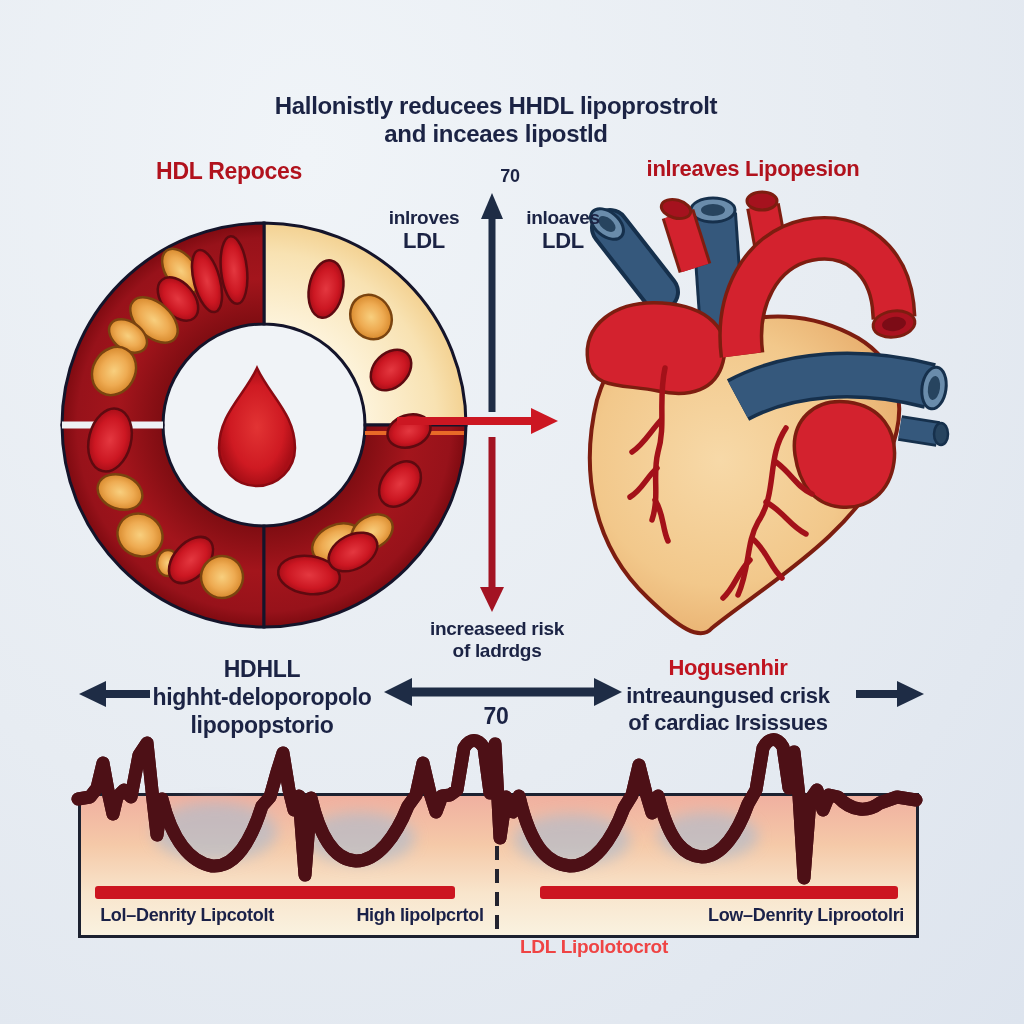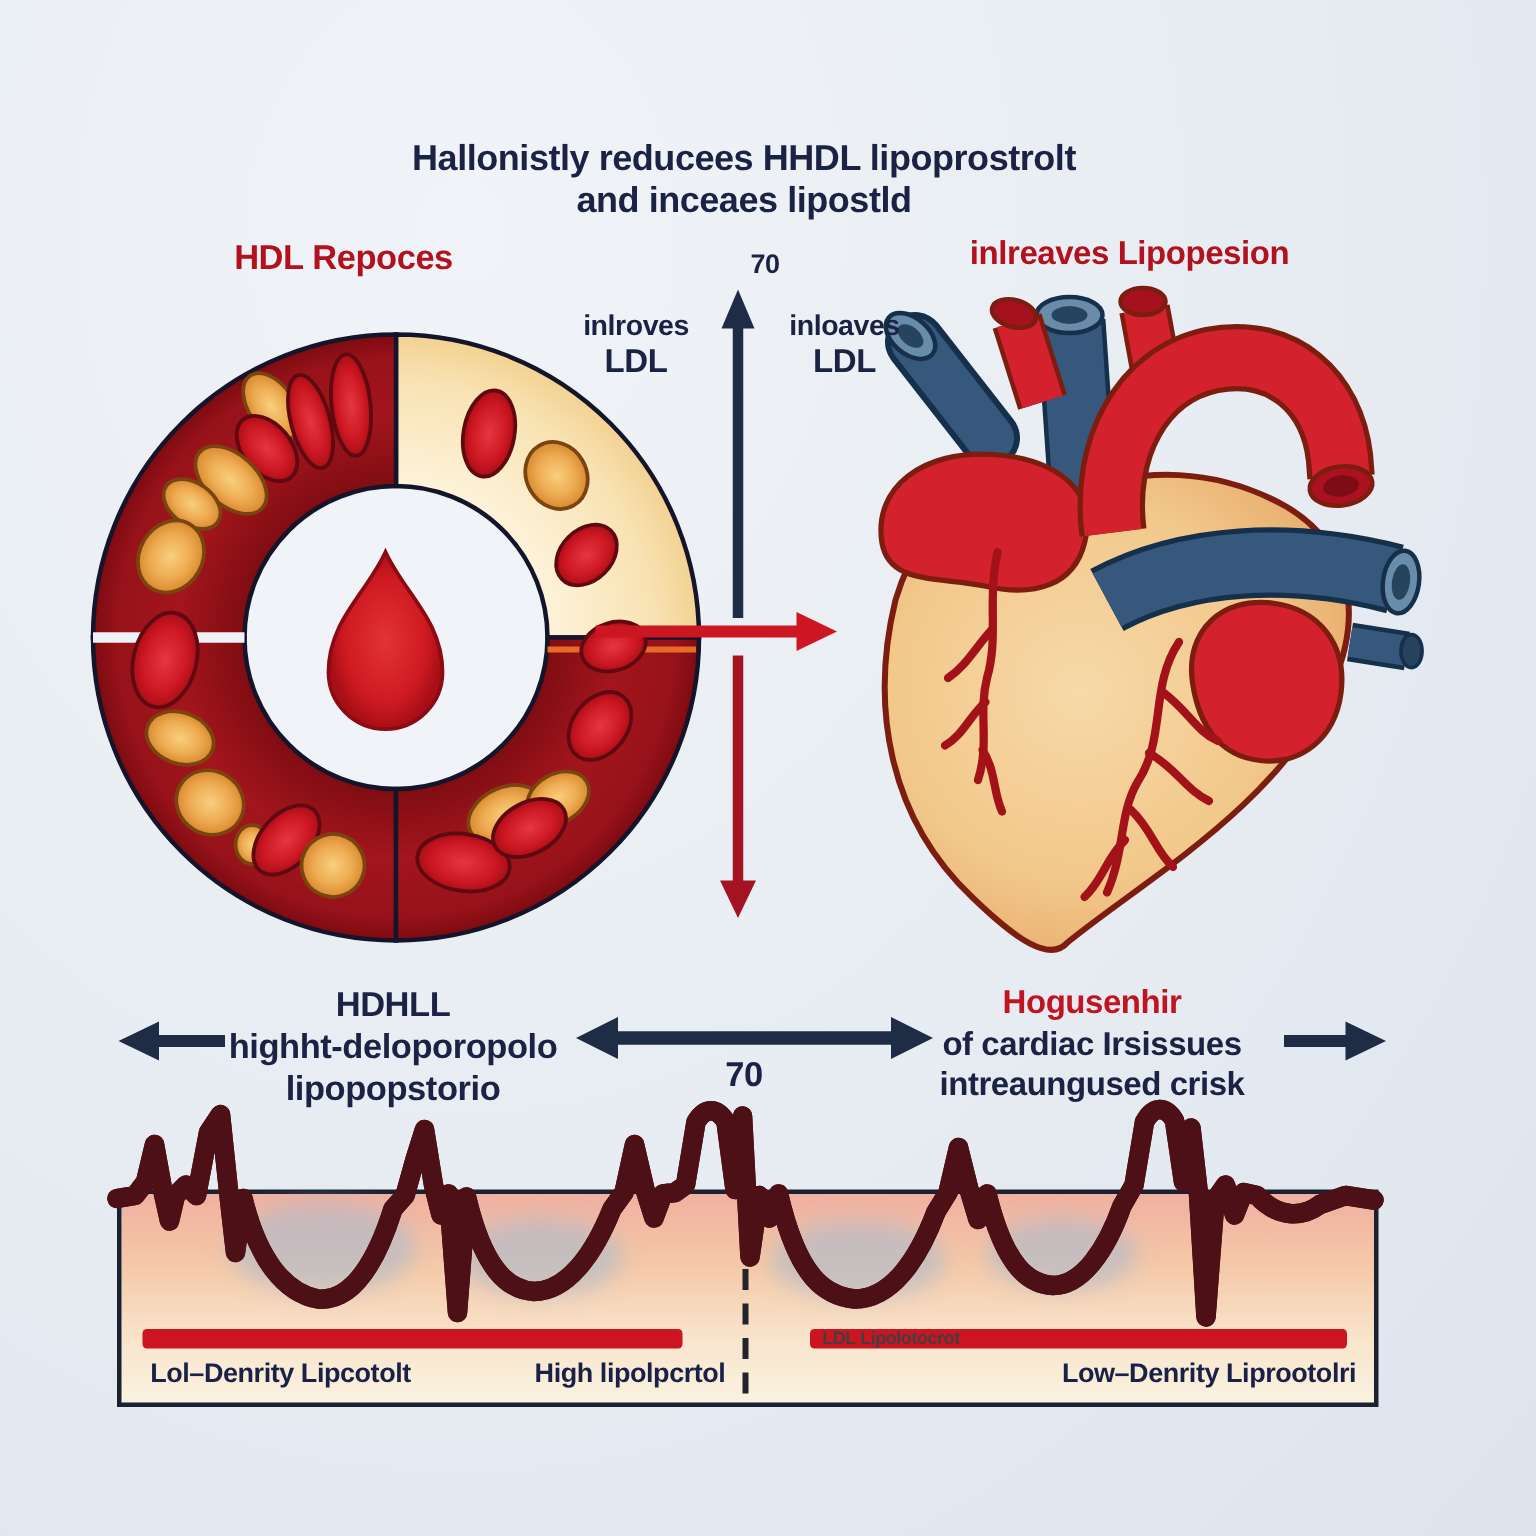--- a/index.html
+++ b/index.html
@@ -231,32 +231,36 @@
   <div class="txt navy" style="left:424px;top:208px;font-size:19px;line-height:1.1;">
     <div>inlroves</div>
     <div style="font-size:22px;">LDL</div>
   </div>
 
   <div class="txt navy" style="left:563px;top:208px;font-size:19px;line-height:1.1;">
     <div>inloaves</div>
     <div style="font-size:22px;">LDL</div>
   </div>
 
+  <div class="txt navy" style="left:497px;top:618px;font-size:19px;">
+    <div>increaseed risk</div>
+    <div>of ladrdgs</div>
+  </div>
 
   <div class="txt navy" style="left:262px;top:655px;font-size:23px;line-height:1.22;">
     <div>HDHLL</div>
     <div>highht-deloporopolo</div>
     <div>lipopopstorio</div>
   </div>
 
   <div class="txt navy" style="left:496px;top:703px;font-size:23px;">70</div>
 
   <div class="txt" style="left:728px;top:654px;font-size:22px;line-height:1.25;">
     <div class="redtxt" style="color:#c01420;">Hogusenhir</div>
+    <div class="navy">intreaungused crisk</div>
     <div class="navy">of cardiac Irsissues</div>
-    <div class="navy">intreaungused crisk</div>
   </div>
 
   <div class="txt" style="left:187px;top:905px;font-size:18px;color:#1a2148;">Lol–Denrity Lipcotolt</div>
   <div class="txt" style="left:420px;top:905px;font-size:18px;color:#1a2148;">High lipolpcrtol</div>
-  <div class="txt" style="left:594px;top:885px;font-size:12px;color:#404040;">LDL Lipolotocrot</div>
+  <div class="txt" style="left:594px;top:936px;font-size:19px;color:#ef4444;">LDL Lipolotocrot</div>
   <div class="txt" style="left:806px;top:905px;font-size:18px;color:#1a2148;">Low–Denrity Liprootolri</div>
 </div>
 
 </body></html>

